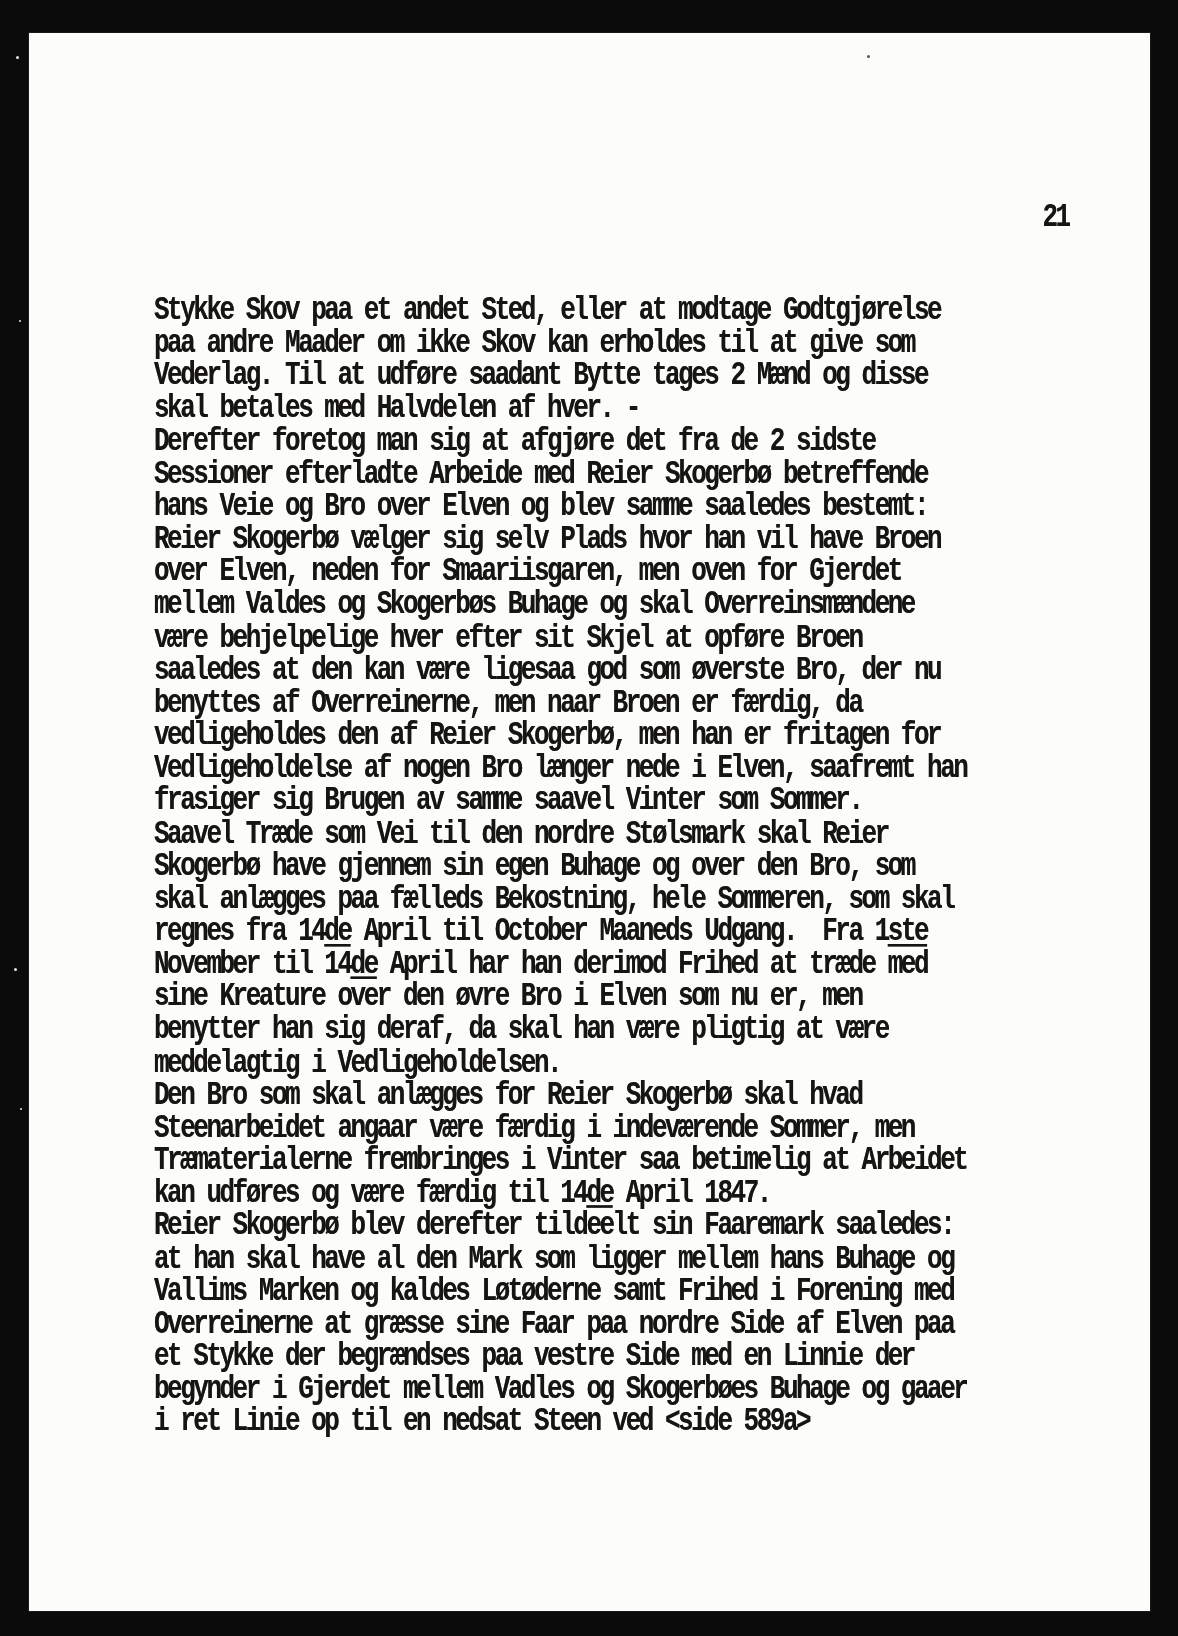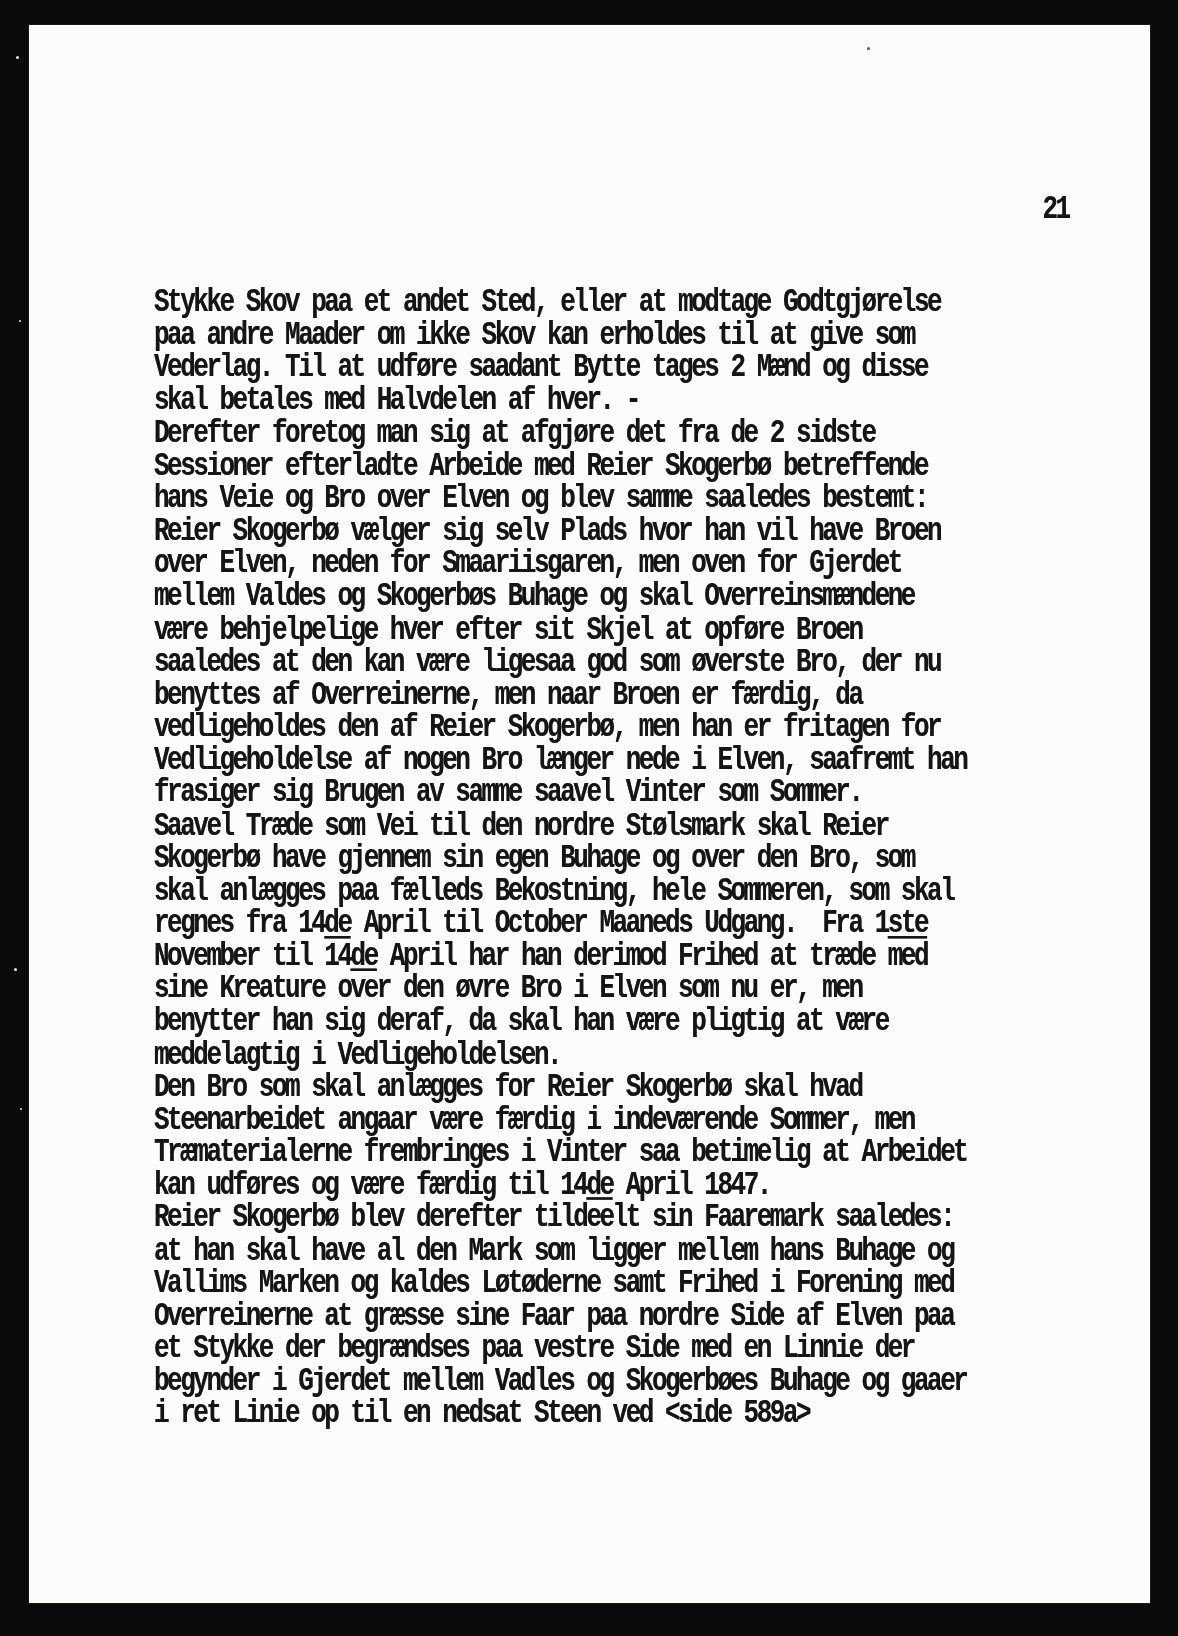--- a/index.html
+++ b/index.html
@@ -19,21 +19,21 @@
     position:absolute;inset:0;
     background:var(--bg);
   }
   .speck{
     position:absolute;border-radius:50%;
   }
   .speck.white{background:#e8e8e8;}
   .speck.dark{background:#555;}
   .page{
     position:absolute;
-    left:28px;top:24px;
+    left:28px;top:32px;
     width:1123px;height:1580px;
     background:var(--paper);
     box-shadow:0 0 0 1px #1a1a1a inset;
   }
   .typewriter{
     color:var(--ink);
     font-family:"Liberation Mono", monospace;
     font-weight:bold;
     font-size:26px;
     letter-spacing:-2.5px;

